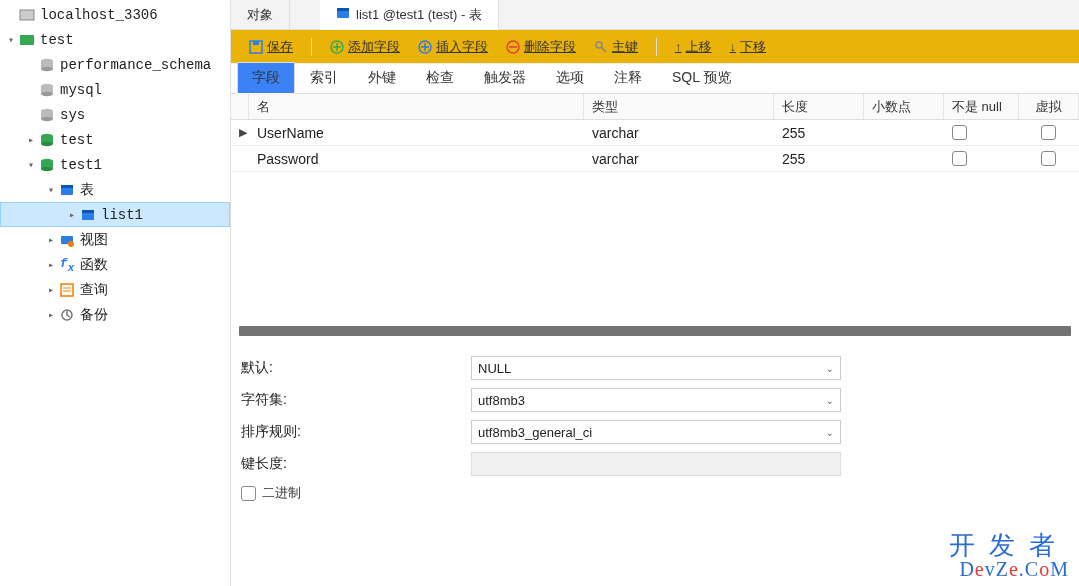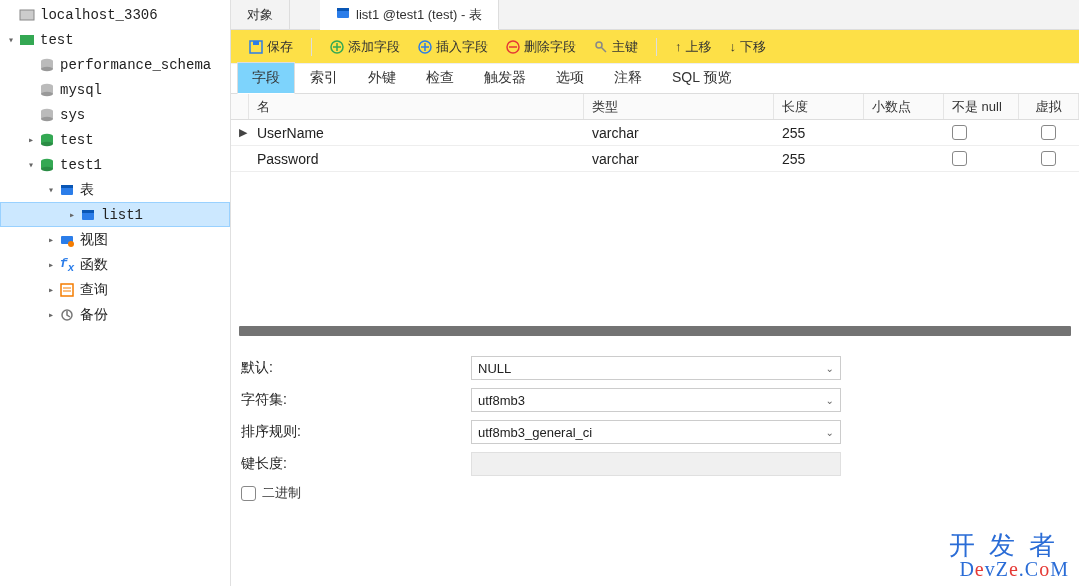--- a/index.html
+++ b/index.html
@@ -80,43 +80,44 @@
       background: #fff;
       border-bottom: 1px solid #fff;
     }
     .tab .tab-icon { margin-right: 6px; }
 
     .toolbar {
       display: flex;
       align-items: center;
       height: 34px;
       padding: 0 10px;
-      background: #fde047;
+      background: #eab308;
       border-bottom: 1px solid #eee;
       gap: 2px;
+      text-decoration: underline;
     }
     .tb-btn {
       display: flex; align-items: center;
       padding: 3px 8px; cursor: default;
       font-size: 13px; color: #333;
       border-radius: 3px;
     }
     .tb-sep { width:1px; height:18px; background:#ddd; margin:0 8px; }
     .tb-icon { margin-right:4px; display:inline-flex; }
 
     .subtabs {
       display:flex; height:30px; border-bottom:1px solid #ddd; padding:0 6px;
       align-items: flex-end;
     }
     .subtab {
       padding: 6px 14px; font-size:14px; color:#333; cursor:default;
       border:1px solid transparent; border-bottom:none;
     }
     .subtab.active {
-      border-color:#ddd; background:#7dd3fc; border-bottom:1px solid #fff;
+      border-color:#ddd; background:#3b82f6; border-bottom:1px solid #fff;
       margin-bottom:-1px;
     }
 
     .grid {
       flex: 0 0 auto;
     }
     .grid-header {
       display:flex; height:26px; background:#fafafa; border-bottom:1px solid #ddd;
     }
     .gh-cell {

